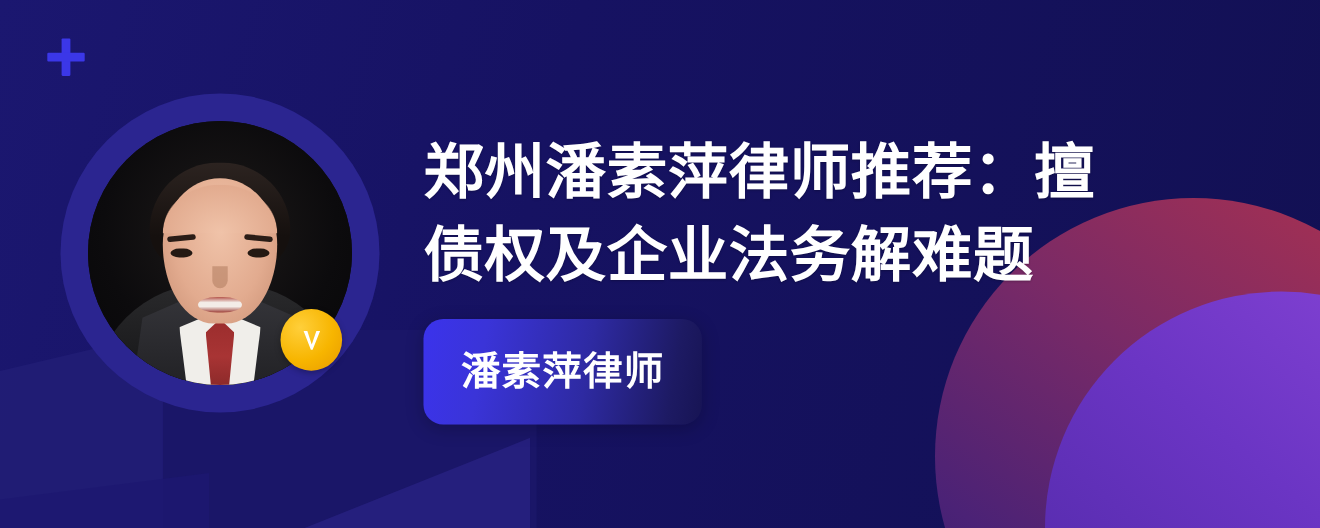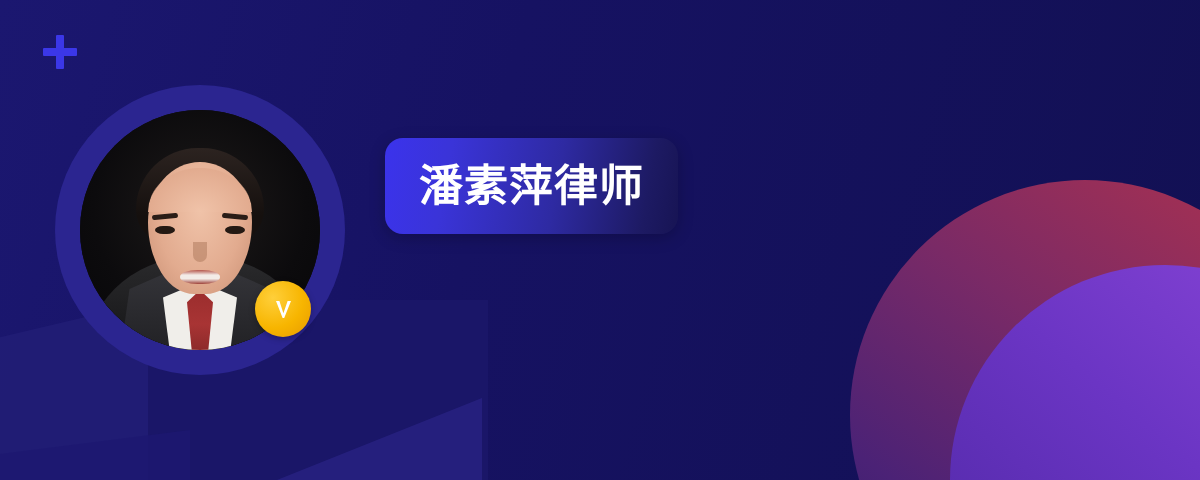--- a/index.html
+++ b/index.html
@@ -285,21 +285,21 @@
     display: inline-flex;
     align-items: center;
     height: 96px;
     padding: 0 34px;
     border-radius: 18px;
     background: linear-gradient(100deg, #3b33ec 0%, #3a34d8 22%, #2e2aa2 58%, #1d1a63 88%, #171454 100%);
     box-shadow: 0 4px 16px rgba(0,0,0,.22);
   }
   .name-badge-text {
     color: #ffffff;
-    font-size: 44px;
+    font-size: 36px;
     font-weight: 700;
     letter-spacing: 1px;
     line-height: 1;
     text-align: right;
   }
 </style>
 </head>
 <body>
 
 <div class="banner">
@@ -335,19 +335,21 @@
       <div class="ph-mouth"></div>
     </div>
     <div class="verified-badge">
       <svg width="30" height="30" viewBox="0 0 30 30" aria-hidden="true">
         <path d="M8 7 L14.6 24 L16.2 24 L23 7 L19.6 7 L15.4 19.2 L11.4 7 Z" fill="#ffffff"></path>
       </svg>
     </div>
   </div>
 
   <div class="content">
+    <h1 class="headline">郑州潘素萍律师推荐：擅
+债权及企业法务解难题</h1>
 
     <div class="name-badge">
       <span class="name-badge-text">潘素萍律师</span>
     </div>
   </div>
 
 </div>
 
 </body></html>

